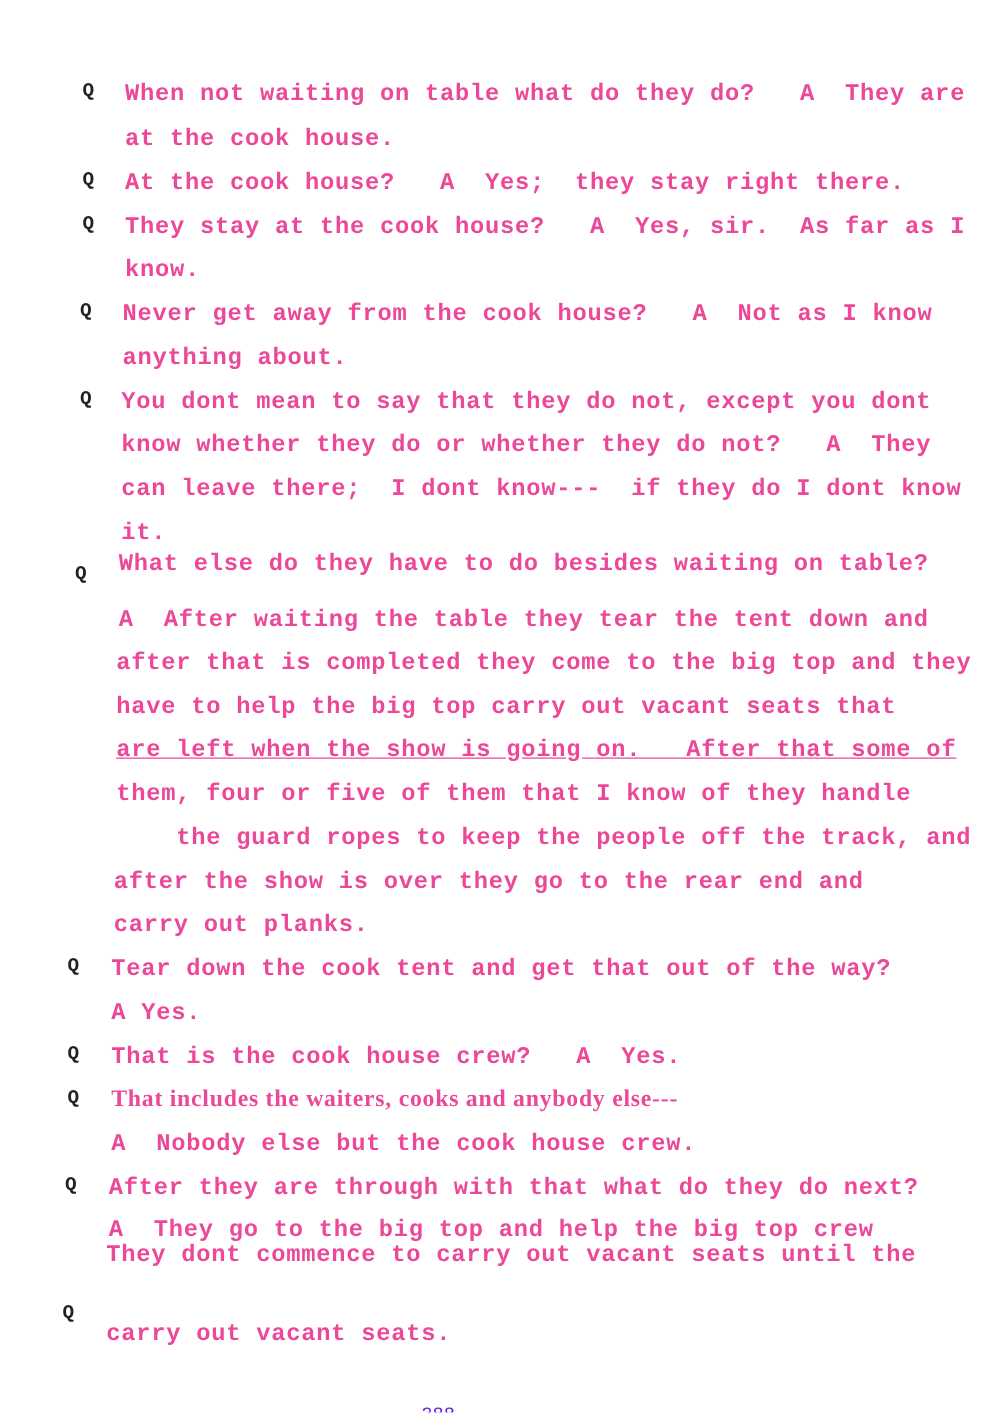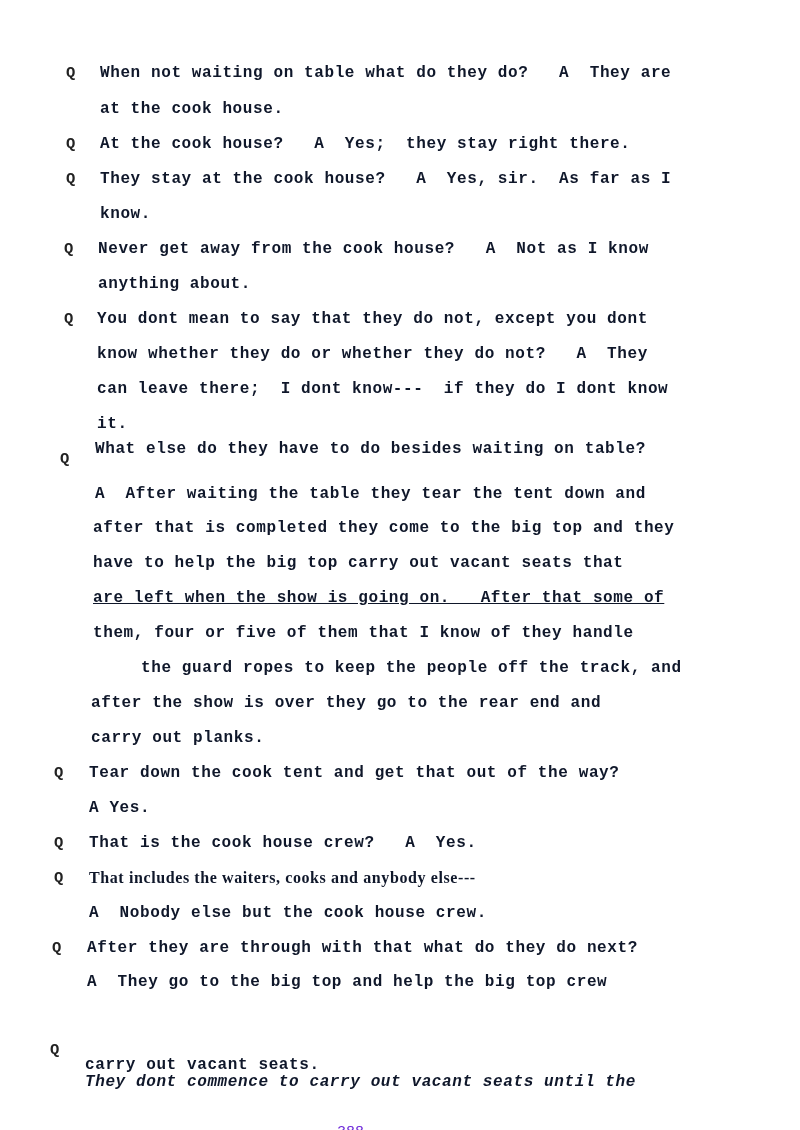--- a/index.html
+++ b/index.html
@@ -1,19 +1,19 @@
 <!DOCTYPE html>
 <html><head>
 <meta charset="utf-8">
 <style>
   html, body { margin: 0; padding: 0; background: #ffffff; }
   body { width: 800px; height: 1130px; position: relative; overflow: hidden;
          font-family: "Liberation Mono", "DejaVu Sans Mono", monospace; color: #1a1a1a; }
-  .line { position: absolute; font-size: 16px; white-space: pre; letter-spacing: 0.6px;
-          font-weight: bold; color: #0f172a; }
+  .line { position: absolute; font-size: 19px; white-space: pre; letter-spacing: 0.6px;
+          font-weight: bold; color: #ec4899; }
   .label { position: absolute; font-size: 15.5px; font-weight: bold; color: #222; }
   .pagenum { position: absolute; left: 328px; top: 1124px; font-size: 15px; font-weight: normal; color: #6d28d9; }
 </style>
 </head>
 <body>
 
 <div id="doc">
     <span class="label" style="left: 66px; top: 64px;">Q</span>
     <span class="line" style="left: 100px; top: 64px;">When not waiting on table what do they do?   A  They are</span>
     <span class="line" style="left: 100px; top: 100px;">at the cook house.</span>
@@ -46,15 +46,15 @@
     <span class="label" style="left: 54px; top: 834px;">Q</span>
     <span class="line" style="left: 89px; top: 834px;">That is the cook house crew?   A  Yes.</span>
     <span class="label" style="left: 54px; top: 869px;">Q</span>
     <span class="line" style="left: 89px; top: 869px; font-family: Liberation Serif, serif;">That includes the waiters, cooks and anybody else---</span>
     <span class="line" style="left: 89px; top: 904px;">A  Nobody else but the cook house crew.</span>
     <span class="label" style="left: 52px; top: 939px;">Q</span>
     <span class="line" style="left: 87px; top: 939px;">After they are through with that what do they do next?</span>
     <span class="line" style="left: 87px; top: 973px;">A  They go to the big top and help the big top crew</span>
     <span class="line" style="left: 85px; top: 1008px; margin-top: 48px;">carry out vacant seats.</span>
     <span class="label" style="left: 50px; top: 1041px;">Q</span>
-    <span class="line" style="left: 85px; top: 1073px; font-style: italic;">They dont commence to carry out vacant seats until the</span>
+    <span class="line" style="left: 85px; top: 993px;">They dont commence to carry out vacant seats until the</span>
   </div>
 <div class="pagenum">-388-</div>
 
 </body></html>

